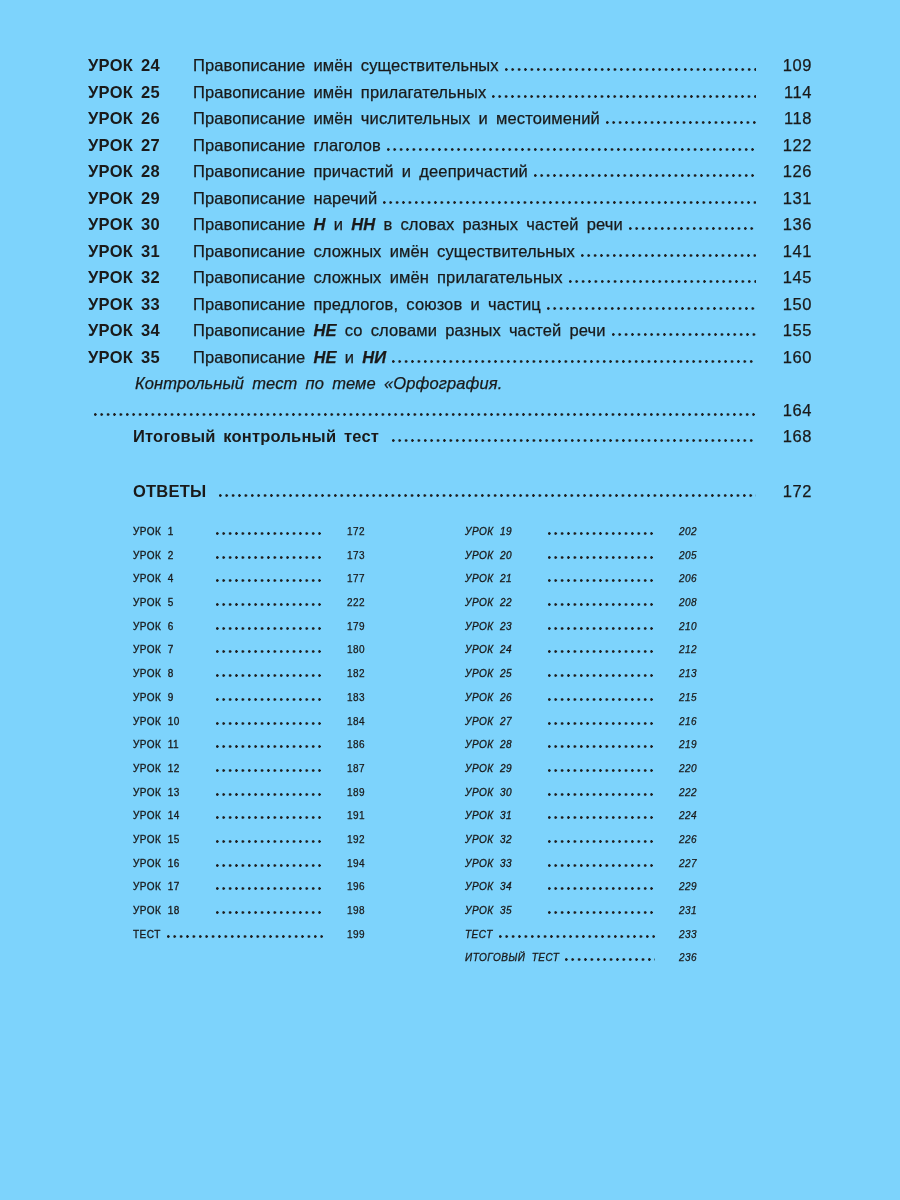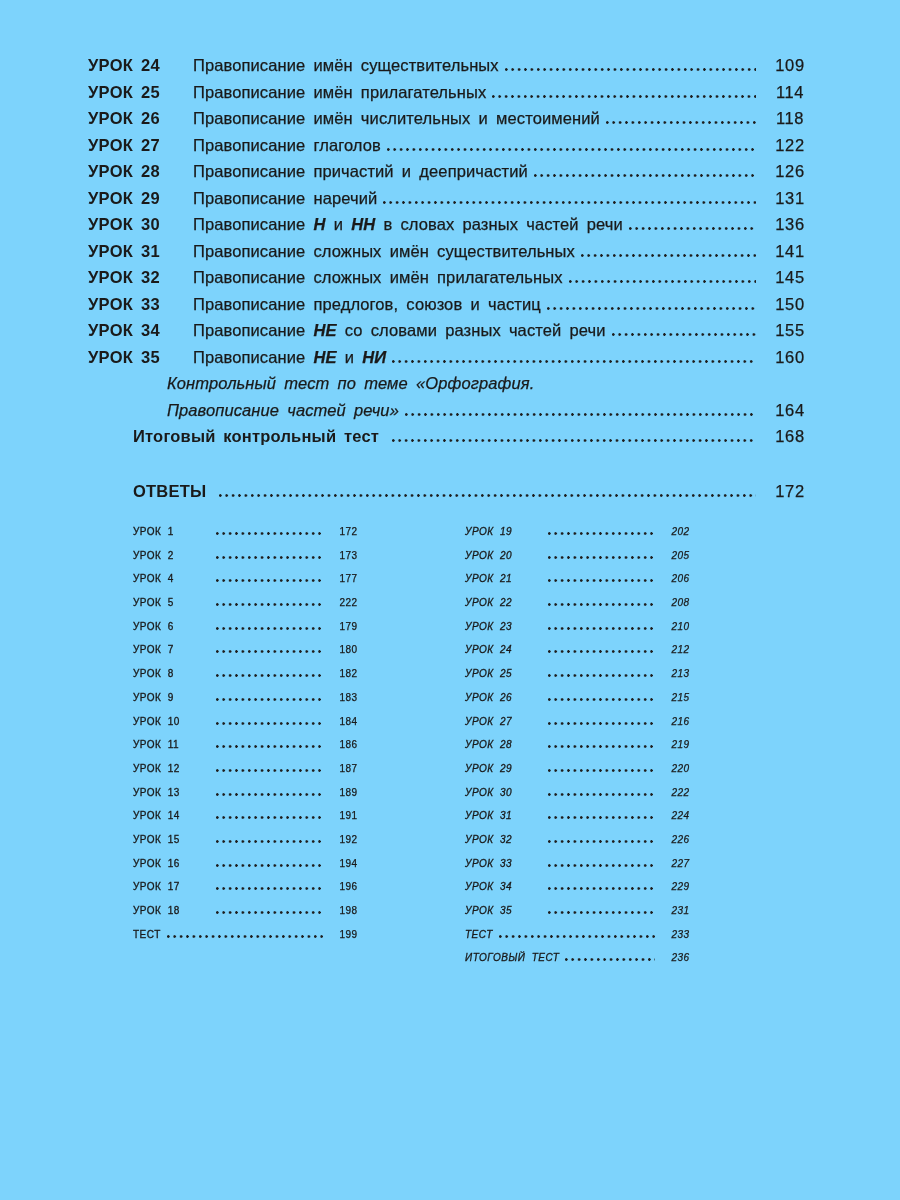--- a/index.html
+++ b/index.html
@@ -45,37 +45,37 @@
     letter-spacing: 0.1px;
     word-spacing: 3.5px;
     -webkit-text-stroke: 0.25px currentColor;
   }
   .bold-line {
     font-weight: 700;
     letter-spacing: 0.2px;
     word-spacing: 3px;
     margin-left: 45px;
   }
-  .indent { margin-left: 79px; }
+  .indent { margin-left: 47px; }
   .leader {
     flex: 1 1 auto;
     min-width: 12px;
     height: 3px;
     margin: 0 12px 0 6px;
     align-self: baseline;
     background-image: radial-gradient(circle at 1.3px 1.5px, #1e1e1e 1.1px, rgba(0,0,0,0) 1.5px);
     background-size: 6.4px 3px;
     background-repeat: repeat-x;
     background-position: left bottom;
   }
   .leader.wide-gap { margin-left: 13px; }
   .pg {
     flex: 0 0 auto;
     min-width: 44px;
-    text-align: center;
+    text-align: right;
     letter-spacing: 0.6px;
     -webkit-text-stroke: 0.25px currentColor;
   }
   .spacer-otvety { height: 28px; }
   .otvety-row { margin-top: 0; }
   .answers {
     display: flex;
     margin-left: 45px;
     margin-top: 16px;
     font-size: 10px;
@@ -192,21 +192,20 @@
           <span class="leader"></span>
           <span class="pg">160</span>
         </div>
       </div>
 
     <div class="row">
       <span class="indent italic-line">Контрольный тест по теме «Орфография.</span>
     </div>
 
     <div class="row">
-      <span class="indent italic-line">Правописание частей речи»</span>
       <span class="leader"></span>
       <span class="pg">164</span>
     </div>
 
     <div class="row">
       <span class="bold-line">Итоговый контрольный тест</span>
       <span class="leader wide-gap"></span>
       <span class="pg">168</span>
     </div>
 

